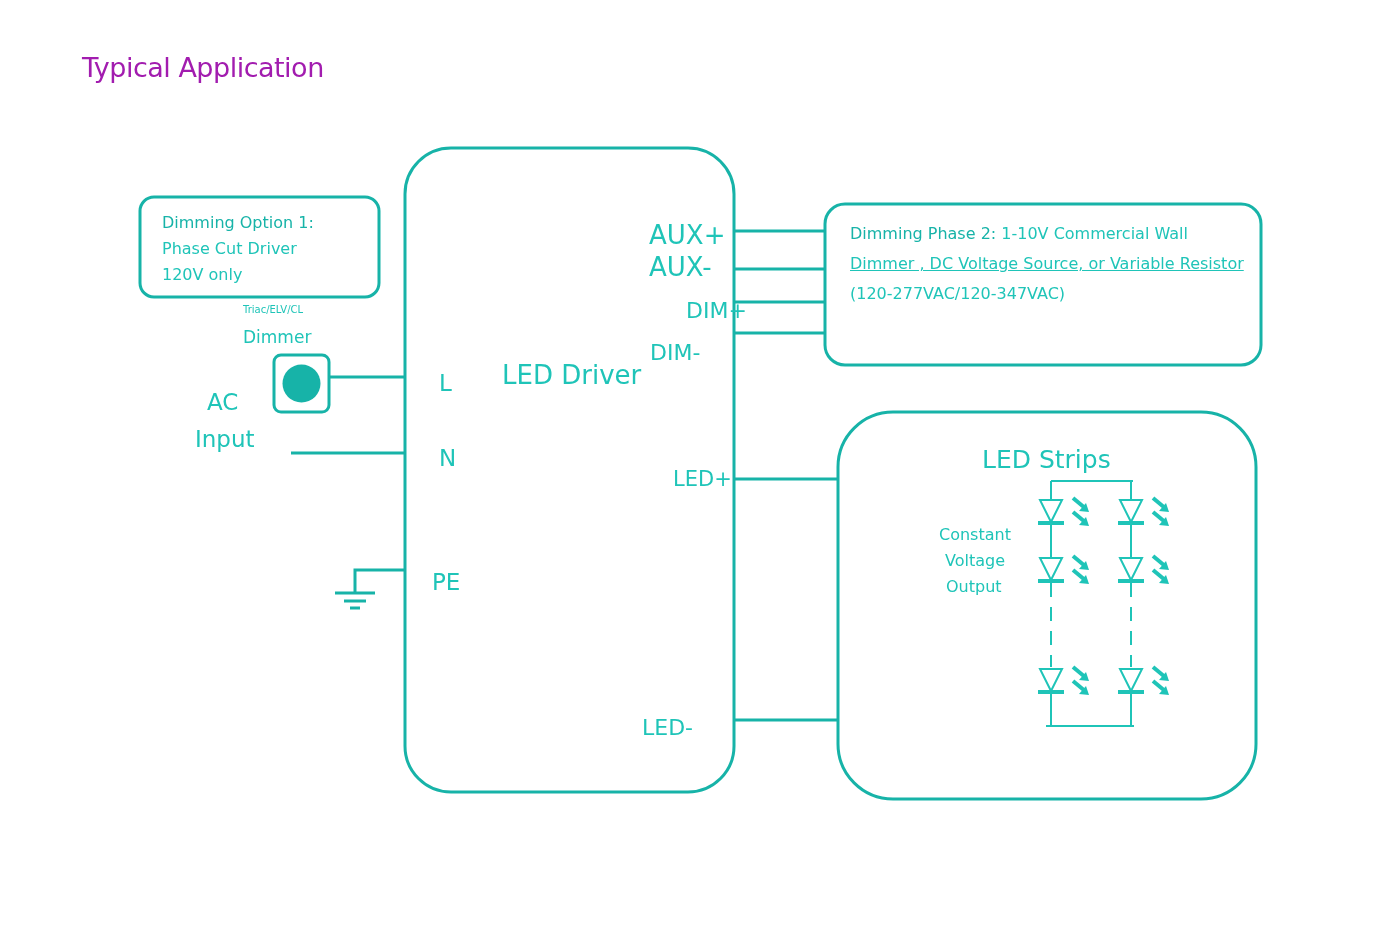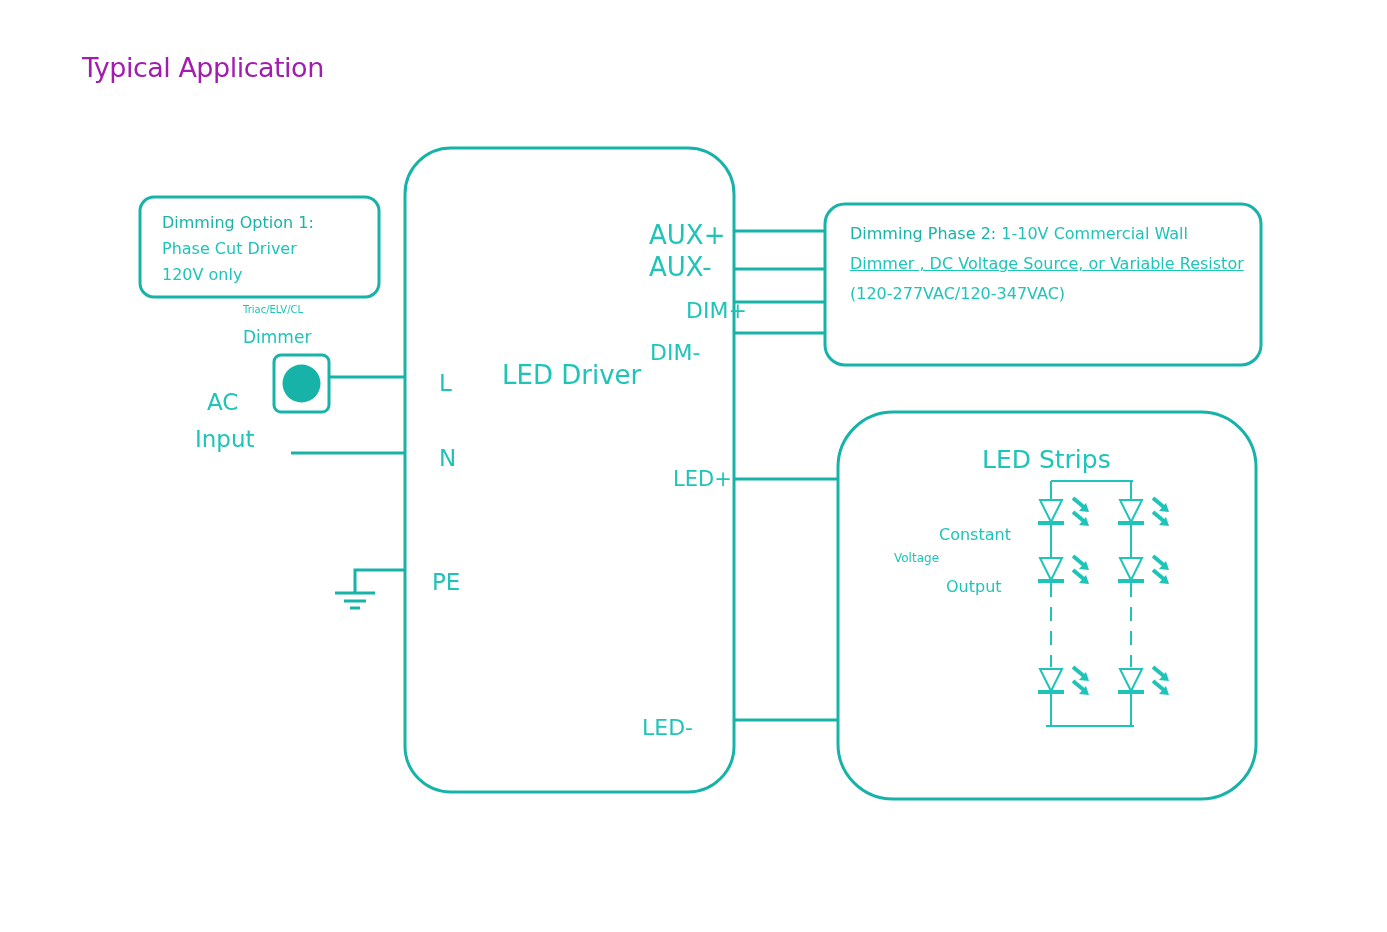--- a/index.html
+++ b/index.html
@@ -97,14 +97,14 @@
 <div class="t" style="left:650px;top:340px;font-size:22px;">DIM-</div>
 <div class="t" style="left:637px;top:467px;font-size:21px;margin-left:36px;">LED+</div>
 <div class="t" style="left:642px;top:715px;font-size:22px;">LED-</div>
 
 <div class="t" style="left:850px;top:224px;font-size:16px;"><span class="bold">Dimming Phase 2:</span><span> 1-10V Commercial Wall</span></div>
 <div class="t" style="left:850px;top:254px;font-size:16px;text-decoration:underline;">Dimmer , DC Voltage Source, or Variable Resistor</div>
 <div class="t" style="left:850px;top:284px;font-size:16px;">(120-277VAC/120-347VAC)</div>
 
 <div class="t" style="left:982px;top:445px;font-size:25px;">LED Strips</div>
 <div class="t" style="left:939px;top:525px;font-size:16px;">Constant</div>
-<div class="t" style="left:894px;top:551px;font-size:12px;">Voltage</div>
+<div class="t" style="left:945px;top:551px;font-size:16px;">Voltage</div>
 <div class="t" style="left:946px;top:577px;font-size:16px;">Output</div>
 
 </body></html>

